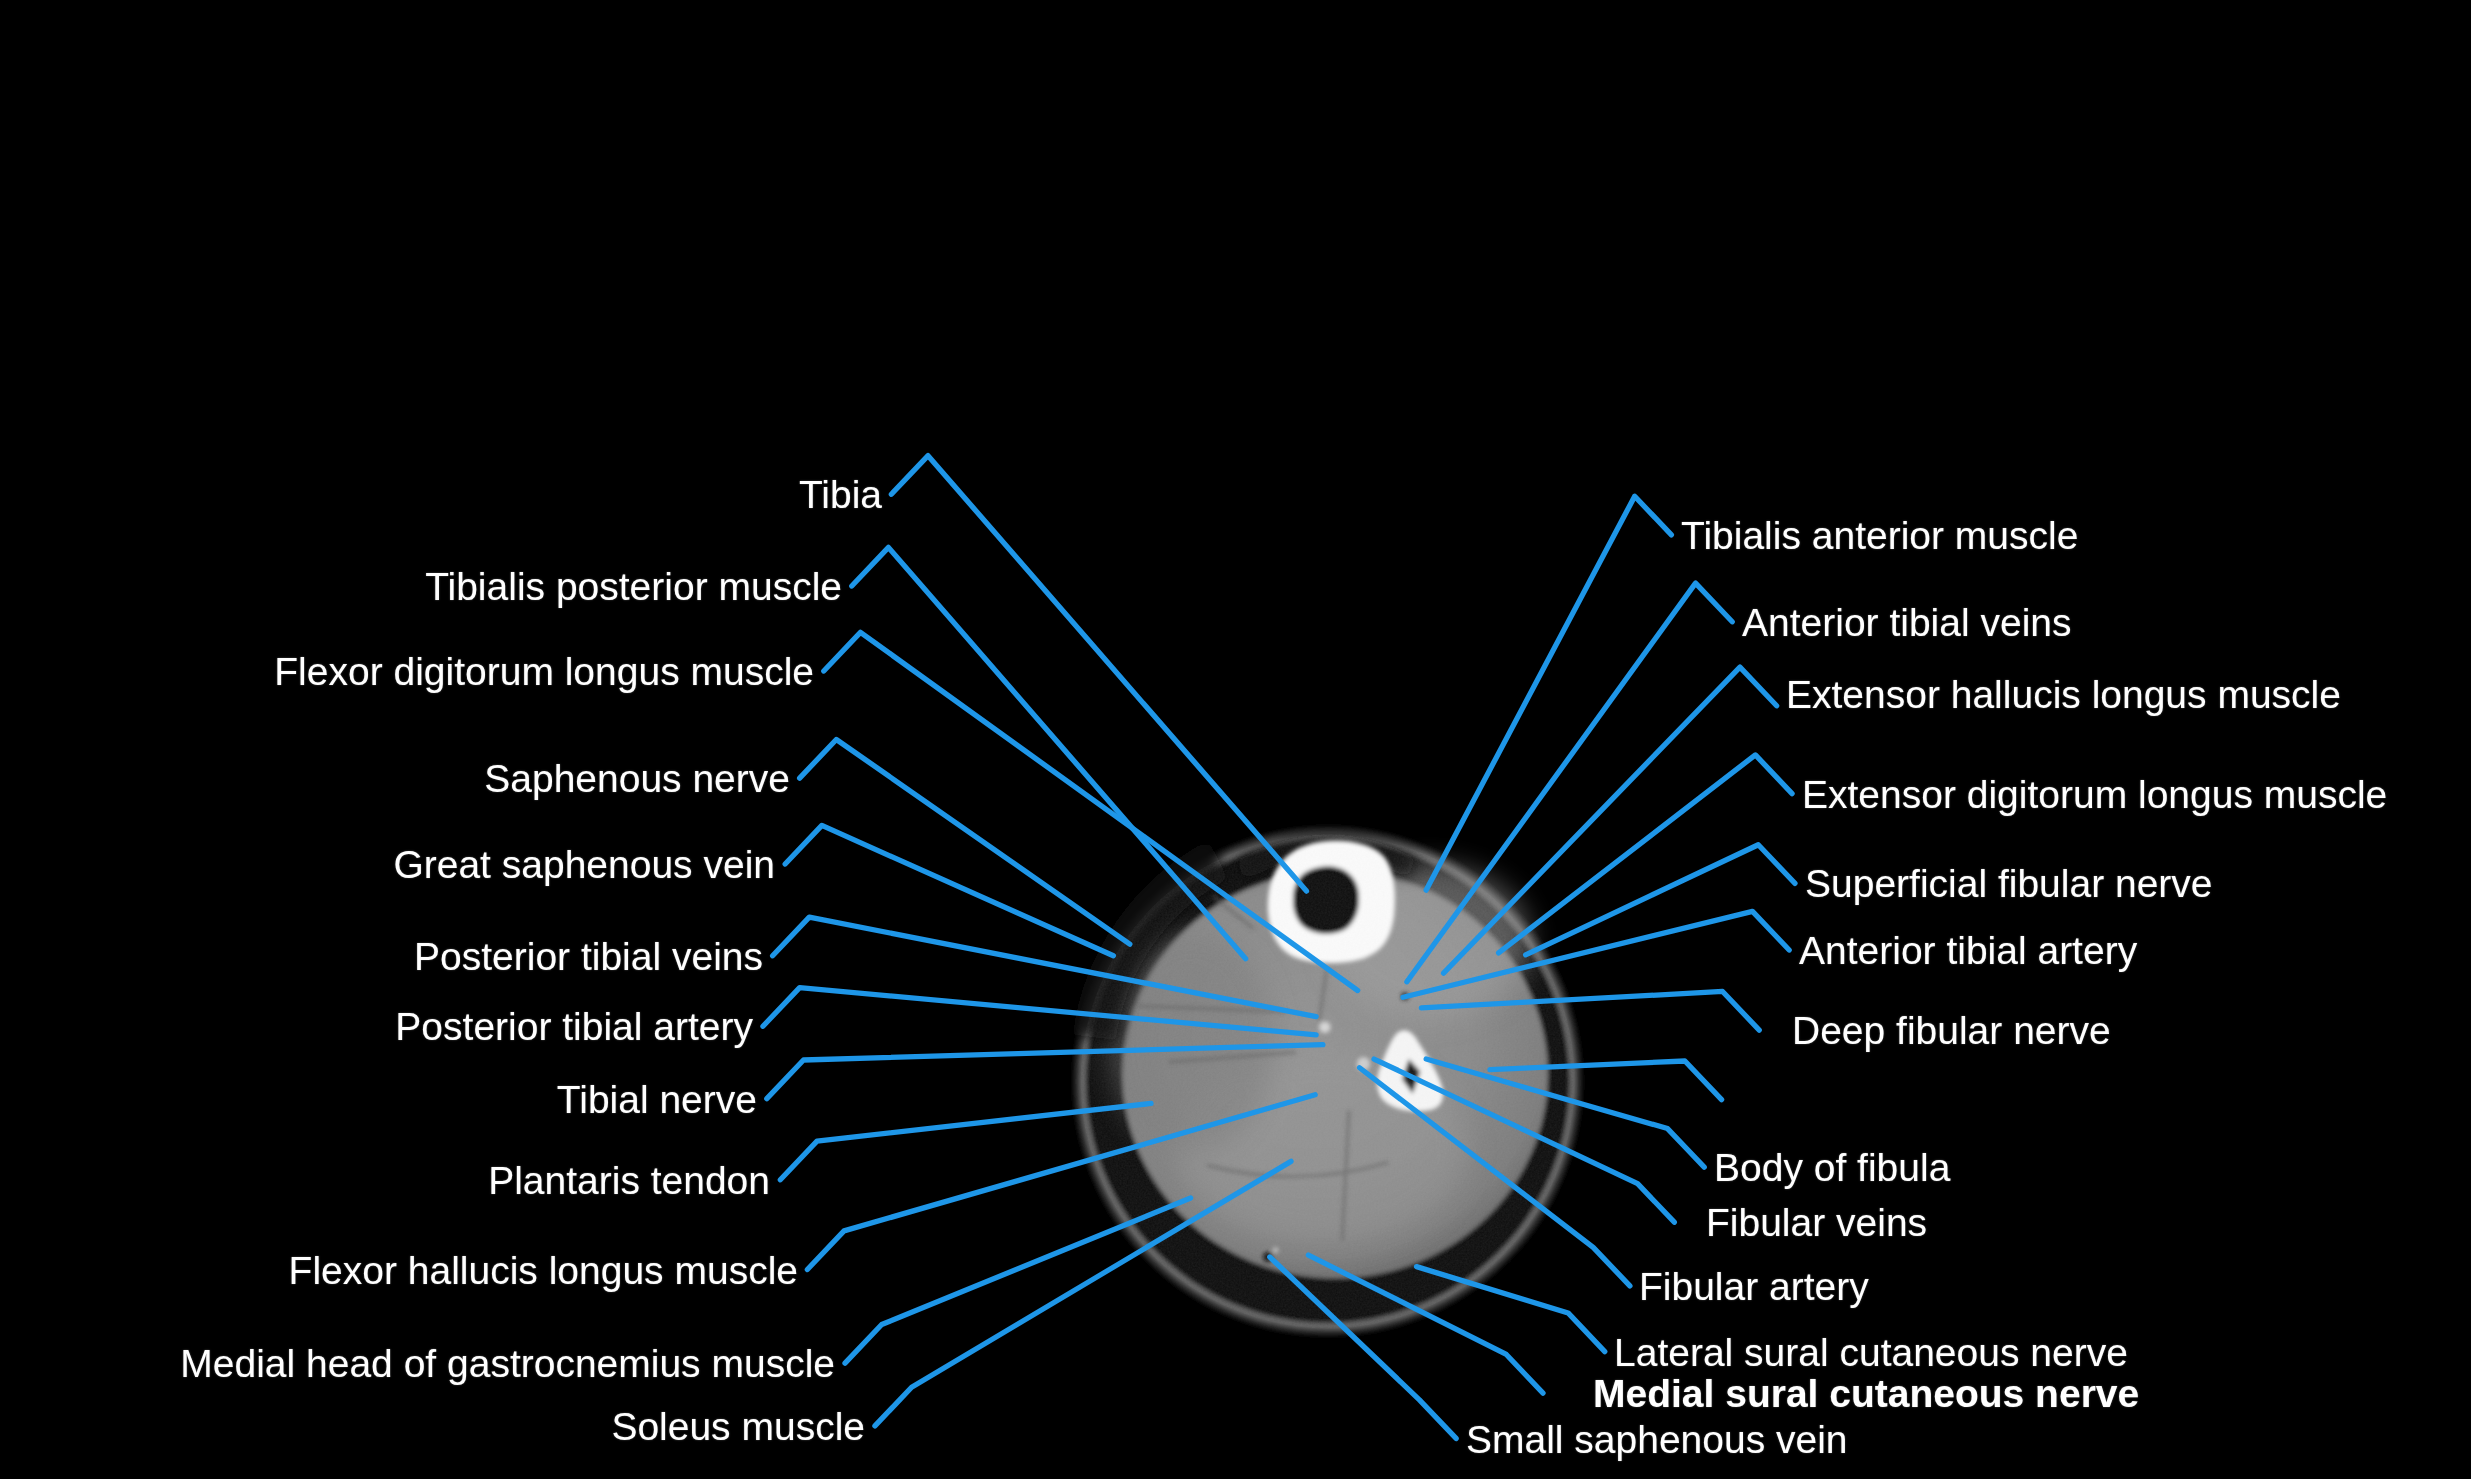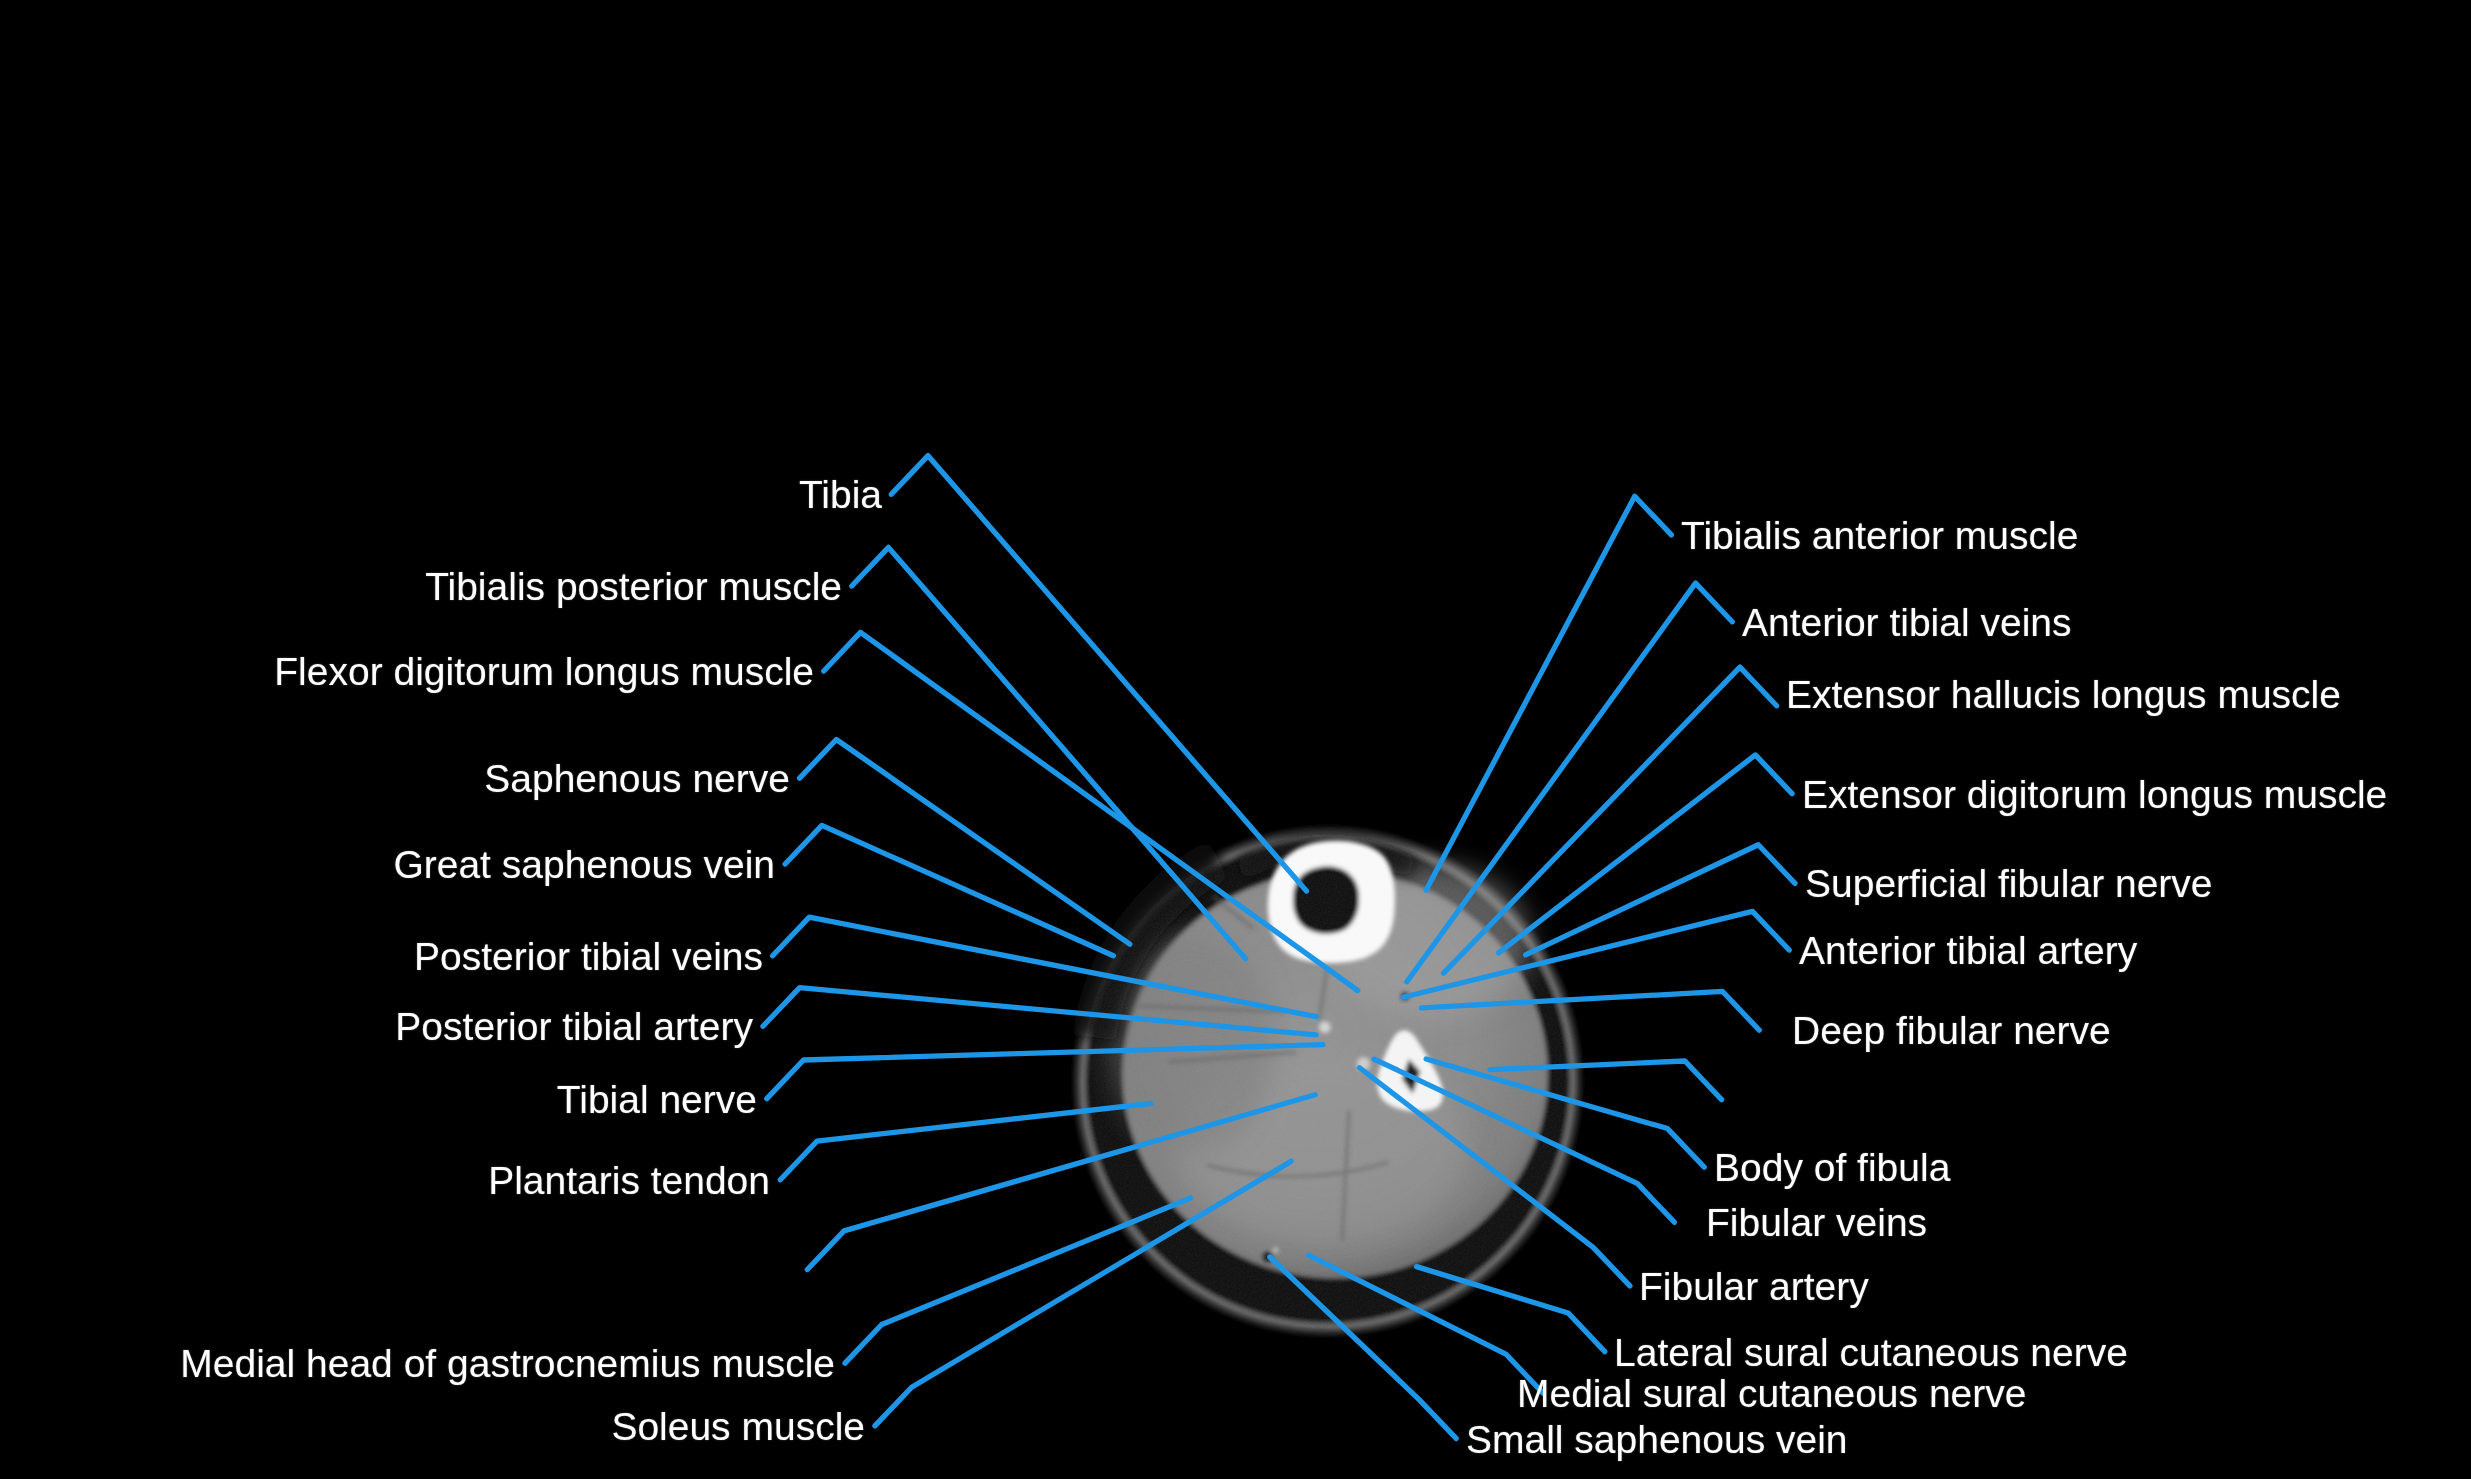--- a/index.html
+++ b/index.html
@@ -151,30 +151,31 @@
   <div id="labels">
       <div class="label left" style="left: 882px; top: 494px;">Tibia</div>
       <div class="label left" style="left: 814px; top: 671px;">Flexor digitorum longus muscle</div>
       <div class="label left" style="left: 842px; top: 586px;">Tibialis posterior muscle</div>
       <div class="label left" style="left: 790px; top: 778px;">Saphenous nerve</div>
       <div class="label left" style="left: 775px; top: 864px;">Great saphenous vein</div>
       <div class="label left" style="left: 763px; top: 956px;">Posterior tibial veins</div>
       <div class="label left" style="left: 753px; top: 1026px;">Posterior tibial artery</div>
       <div class="label left" style="left: 757px; top: 1099px;">Tibial nerve</div>
       <div class="label left" style="left: 770px; top: 1180px;">Plantaris tendon</div>
+      <div class="label left" style="left: 798px; top: 1270px;">Flexor hallucis longus muscle</div>
       <div class="label left" style="left: 835px; top: 1363px;">Medial head of gastrocnemius muscle</div>
       <div class="label left" style="left: 865px; top: 1426px;">Soleus muscle</div>
       <div class="label right" style="left: 1681px; top: 535px;">Tibialis anterior muscle</div>
       <div class="label right" style="left: 1742px; top: 622px;">Anterior tibial veins</div>
       <div class="label right" style="left: 1786px; top: 694px;">Extensor hallucis longus muscle</div>
       <div class="label right" style="left: 1805px; top: 883px;">Superficial fibular nerve</div>
       <div class="label right" style="left: 1802px; top: 794px;">Extensor digitorum longus muscle</div>
       <div class="label right" style="left: 1799px; top: 950px;">Anterior tibial artery</div>
       <div class="label right" style="left: 1769px; top: 1030px; margin-left: 23px;">Deep fibular nerve</div>
       <div class="label right" style="left: 1714px; top: 1167px;">Body of fibula</div>
       <div class="label right" style="left: 1684px; top: 1222px; margin-left: 22px;">Fibular veins</div>
       <div class="label right" style="left: 1639px; top: 1286px;">Fibular artery</div>
       <div class="label right" style="left: 1614px; top: 1352px;">Lateral sural cutaneous nerve</div>
-      <div class="label right" style="left: 1517px; top: 1393px;">Medial sural cutaneous nerve</div>
+      <div class="label right" style="left: 1593px; top: 1393px; font-weight: bold;">Medial sural cutaneous nerve</div>
       <div class="label right" style="left: 1466px; top: 1439px;">Small saphenous vein</div>
     </div>
 </div>
 
 
 </body></html>

